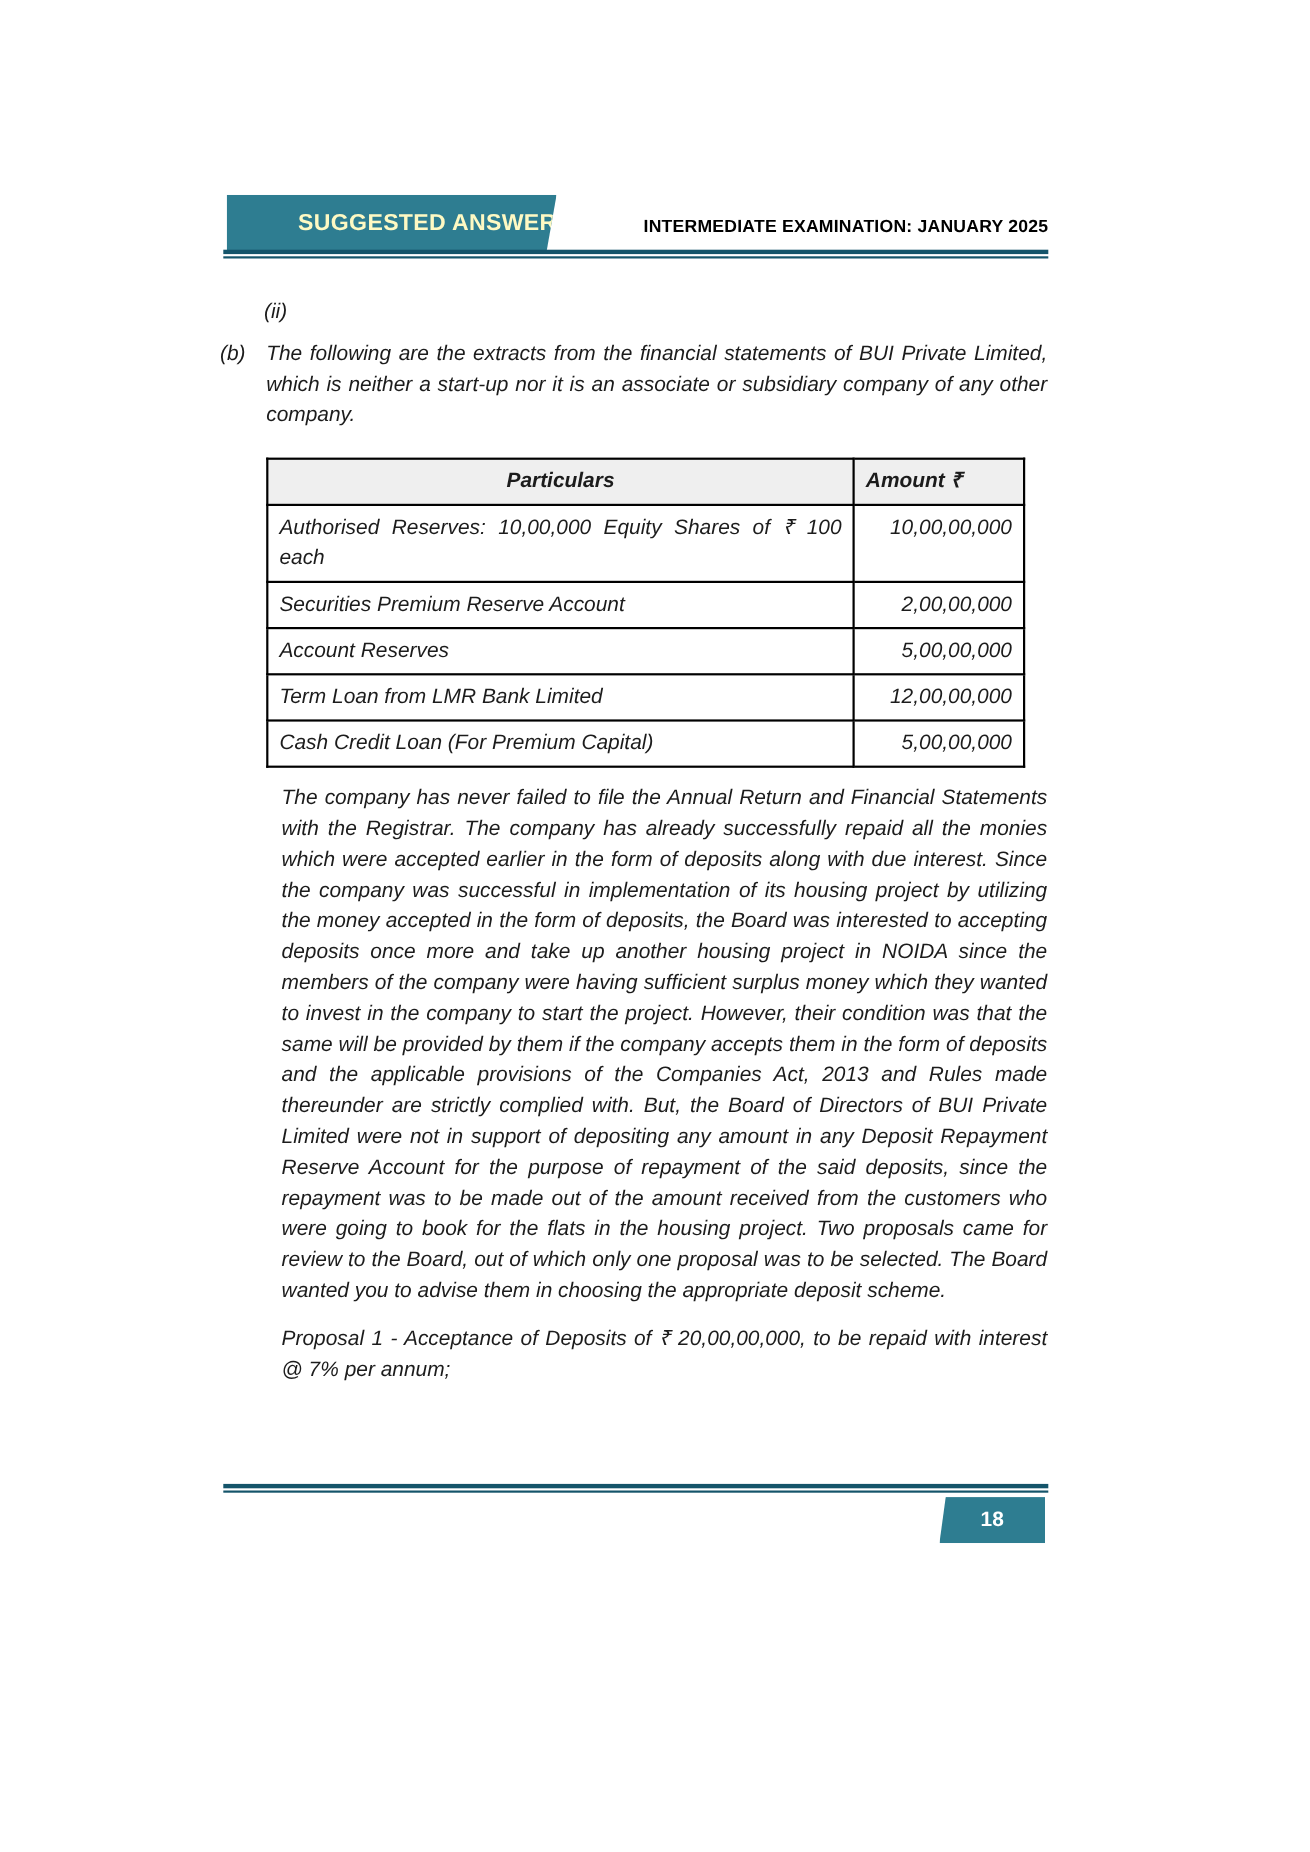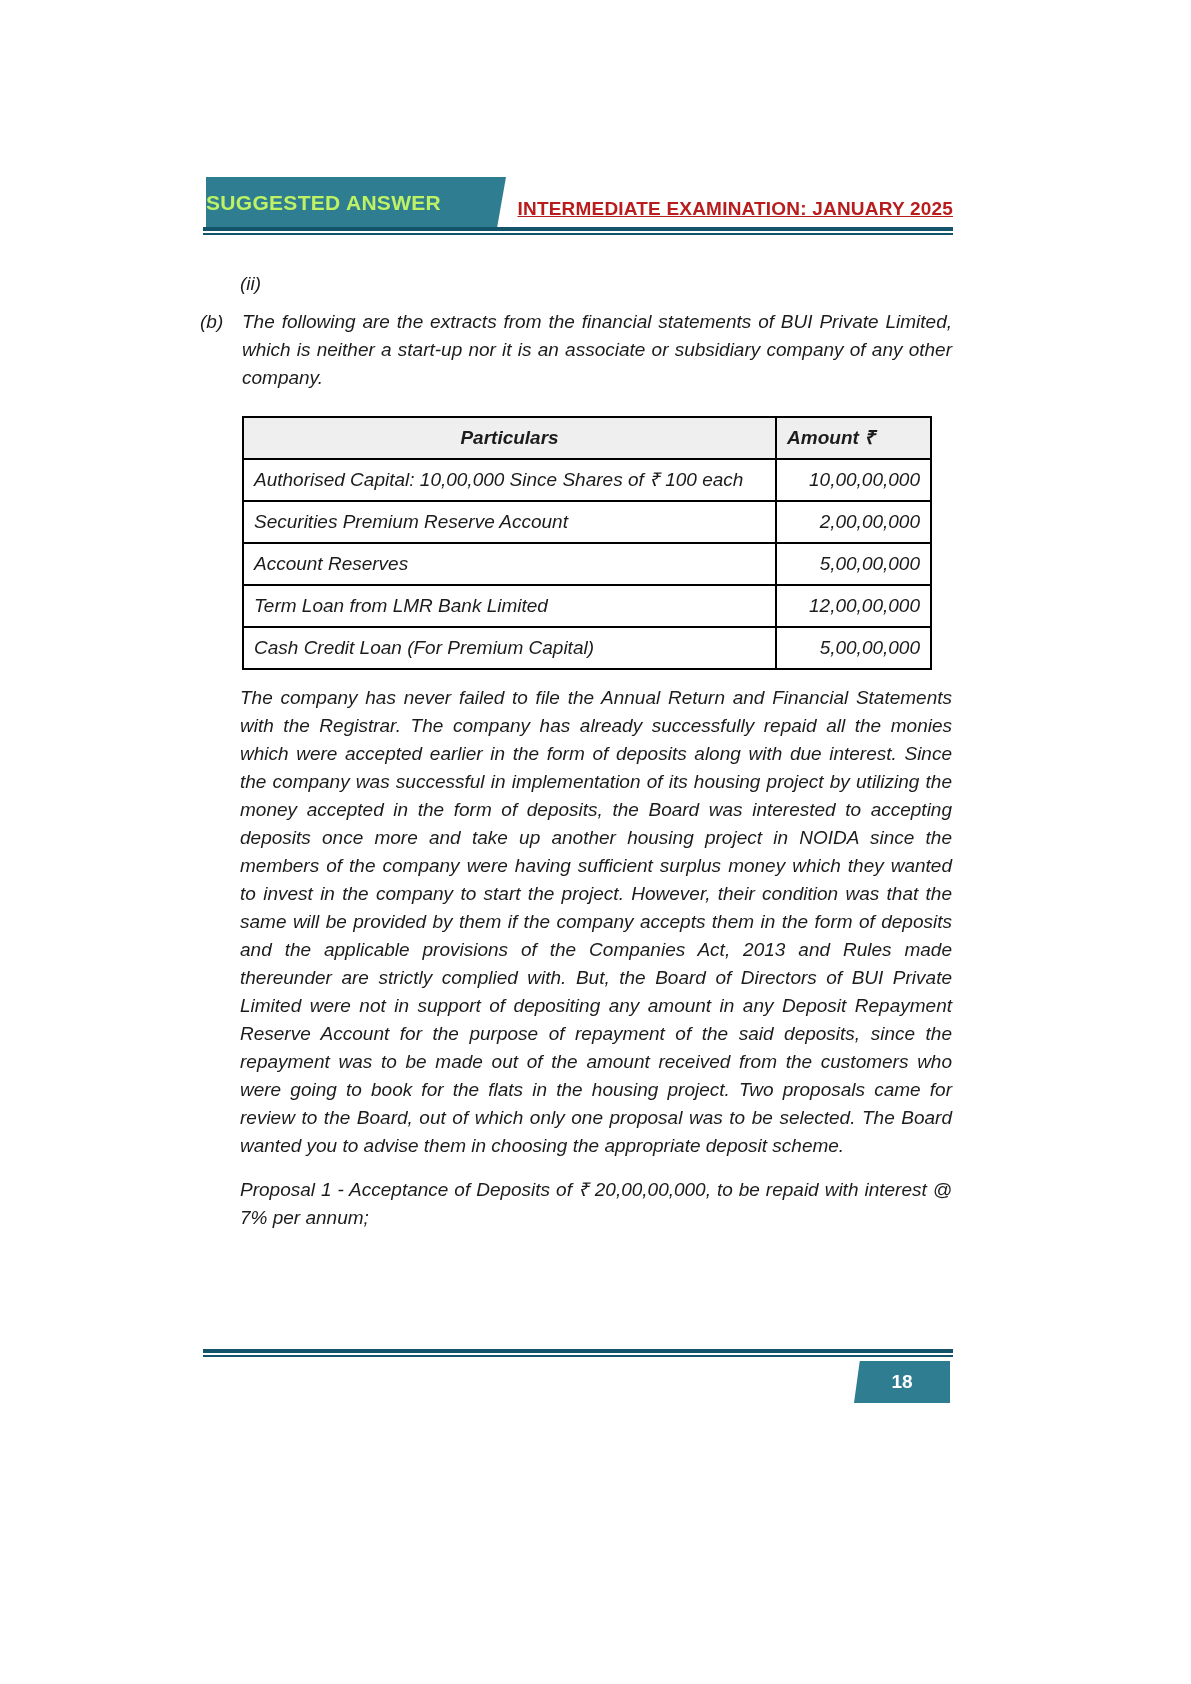--- a/index.html
+++ b/index.html
@@ -26,42 +26,41 @@
   .rule-thick { height: 4px; background: #14546a; }
   .rule-thin  { height: 2px; background: #14546a; margin-top: 2px; }
 
   .badge {
     position: absolute;
     left: 206px;
     top: 177px;
     width: 300px;
     height: 51px;
     background: #2e7d91;
-    color: #bef264;
+    color: #fef9c3;
     font-style: normal;
     font-weight: bold;
     font-size: 21px;
     letter-spacing: 0.3px;
     display: flex;
     align-items: center;
-    justify-content: flex-start;
+    justify-content: flex-end;
     clip-path: polygon(0 0, 100% 0, 97% 100%, 0 100%);
   }
   .header-title {
     position: absolute;
     left: 515px;
     top: 198px;
     width: 438px;
     text-align: right;
-    color: #b91c1c;
+    color: #000000;
     font-style: normal;
     font-weight: bold;
-    font-size: 19px;
+    font-size: 16px;
     letter-spacing: 0.2px;
-    text-decoration: underline;
   }
 
   
   .content {
     position: absolute;
     left: 200px;
     top: 270px;
     width: 752px;
     font-size: 19px;
     line-height: 28px;
@@ -87,21 +86,21 @@
   }
   table.fin th {
     background: #efefef;
     font-weight: bold;
   }
   th.col-particulars { width: 535px; text-align: center; }
   th.col-amount { width: 155px; text-align: left; }
   td.cell-particulars { text-align: justify; }
   td.cell-amount { text-align: right; white-space: nowrap; }
 
-  .para { margin-left: 40px; margin-bottom: 16px; }
+  .para { margin-left: 56px; margin-bottom: 16px; }
   .para.proposal { margin-bottom: 0; }
 
   
   .page-num-box {
     position: absolute;
     left: 854px;
     top: 1361px;
     width: 96px;
     height: 42px;
     background: #2e7d91;
@@ -142,21 +141,21 @@
 
     <table class="fin">
       <thead>
         <tr>
           <th class="col-particulars">Particulars</th>
           <th class="col-amount">Amount ₹</th>
         </tr>
       </thead>
       <tbody>
         <tr>
-          <td class="cell-particulars">Authorised Capital: 10,00,000 Since Shares of ₹ 100 each</td>
+          <td class="cell-particulars">Authorised Reserves: 10,00,000 Equity Shares of ₹ 100 each</td>
           <td class="cell-amount">10,00,00,000</td>
         </tr>
         <tr>
           <td class="cell-particulars">Securities Premium Reserve Account</td>
           <td class="cell-amount">2,00,00,000</td>
         </tr>
         <tr>
           <td class="cell-particulars">Account Reserves</td>
           <td class="cell-amount">5,00,00,000</td>
         </tr>

